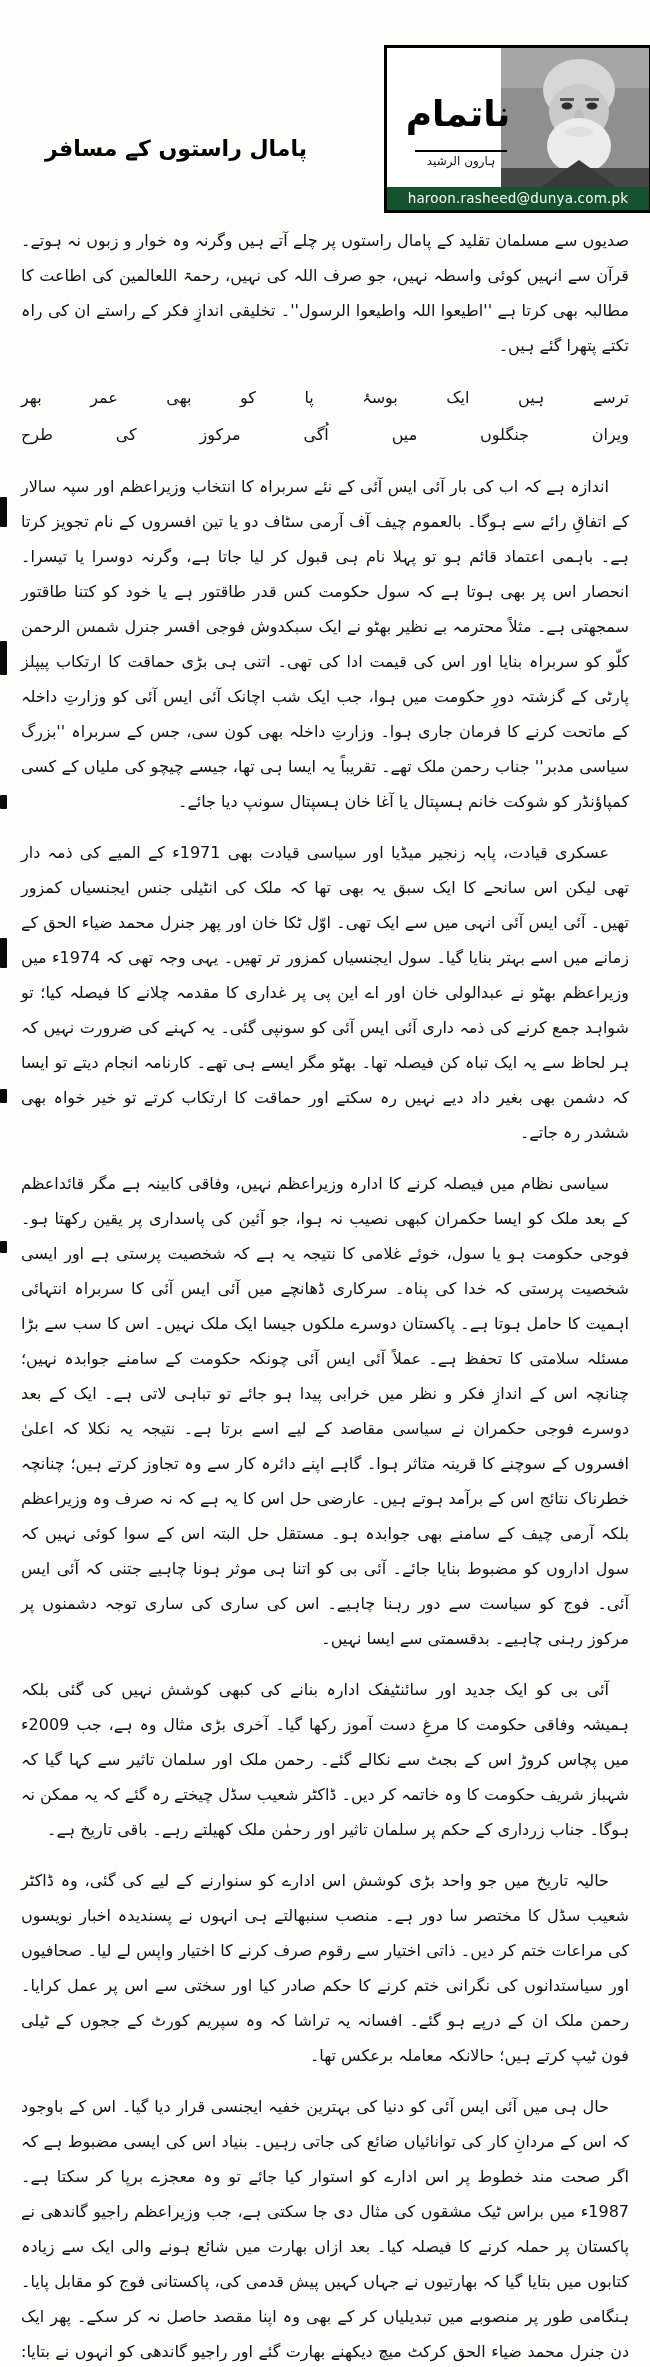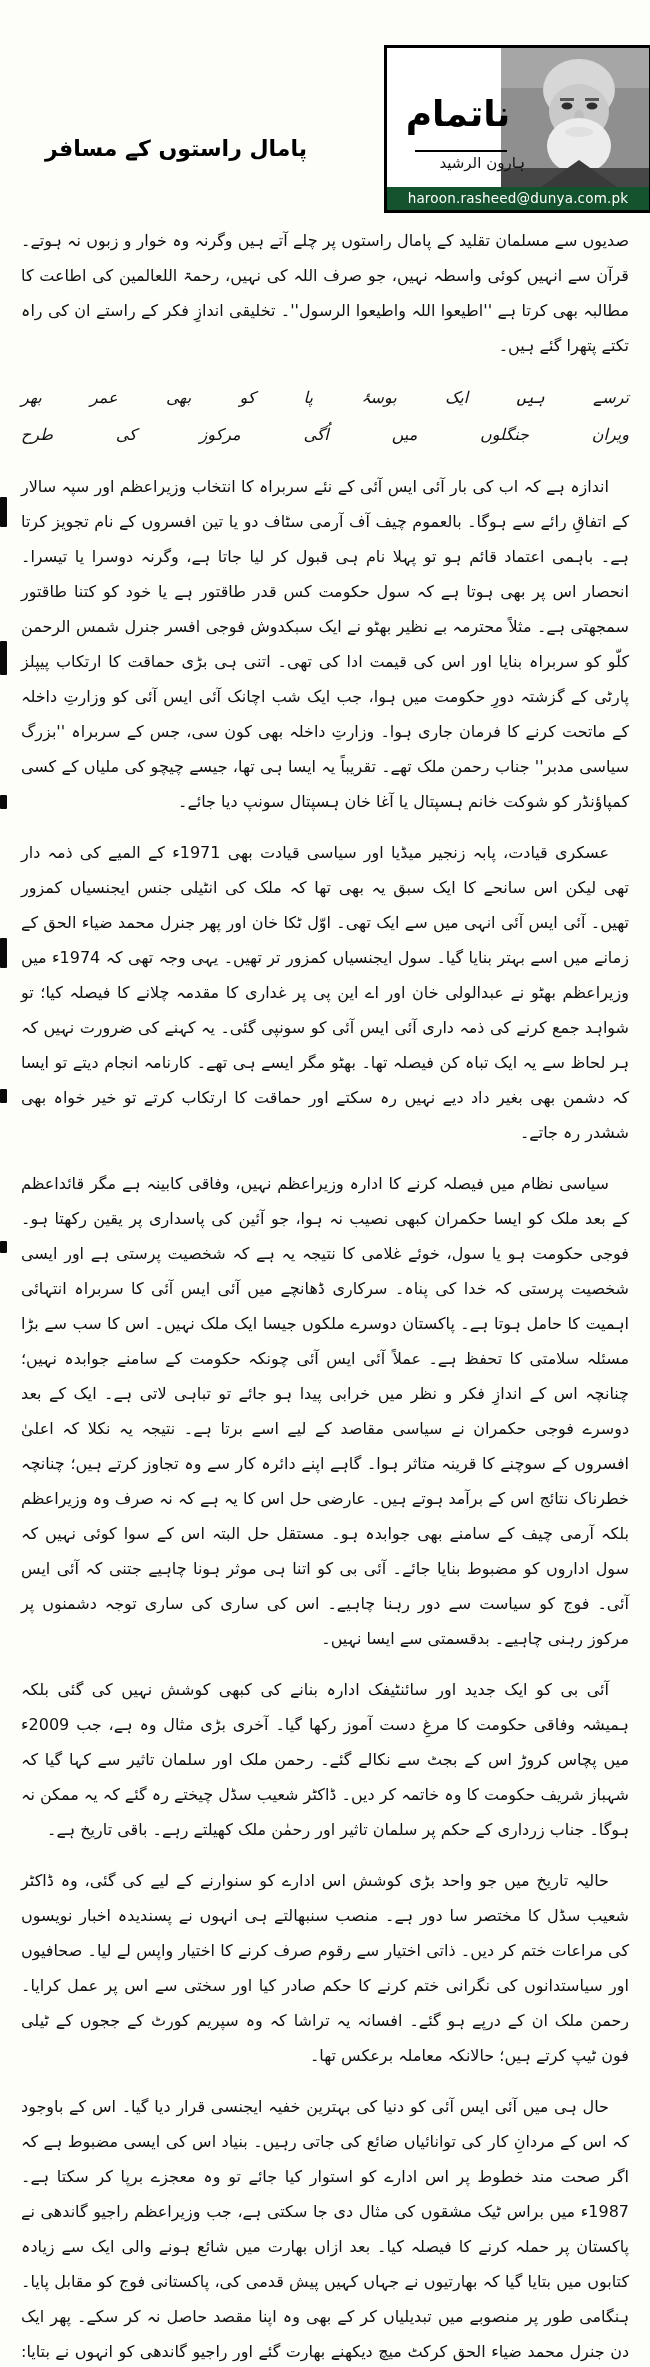--- a/index.html
+++ b/index.html
@@ -15,21 +15,21 @@
   }
   .portrait{position:absolute;right:0;top:0;width:148px;height:139px;}
   .logo{
     position:absolute;left:6px;top:48px;width:130px;
     font-size:36px;font-weight:bold;line-height:1;color:#000;
     text-align:center;letter-spacing:-1px;
   }
   .sig-rule{position:absolute;left:28px;top:102px;width:92px;height:2px;background:#000;}
   .signature{
     position:absolute;left:10px;top:106px;width:128px;
-    font-size:15px;color:#111;text-align:right;direction:rtl;
+    font-size:12px;color:#111;text-align:center;direction:rtl;
   }
   .email-bar{
     position:absolute;left:0;right:0;bottom:0;height:23px;background:#14532d;
     color:#fff;font-weight:normal;font-size:13.5px;line-height:23px;text-align:center;
     letter-spacing:.2px;
   }
   
   .article-title{
     position:absolute;left:0;top:136px;width:352px;
     text-align:center;direction:rtl;
@@ -42,21 +42,21 @@
   }
   .para{
     margin:16px;font-size:16px;line-height:35px;color:#101010;
     text-align:justify;text-justify:inter-word;text-indent:20px;
   }
   .para.no-indent{text-indent:0;}
   .verse-row{
     display:flex;justify-content:space-between;direction:rtl;
     padding:0 16px;font-size:16px;line-height:37px;color:#101010;
   }
-  .verse-row span{white-space:nowrap;font-style:italic;}
+  .verse-row span{white-space:nowrap;}
   
   .artifact{position:absolute;left:0;width:7px;background:#0a0a0a;border-radius:1px;}
   .a1{top:497px;height:30px;}
   .a2{top:641px;height:34px;}
   .a3{top:795px;height:14px;}
   .a4{top:938px;height:30px;}
   .a5{top:1089px;height:14px;}
   .a6{top:1241px;height:12px;}
 </style>
 </head>

